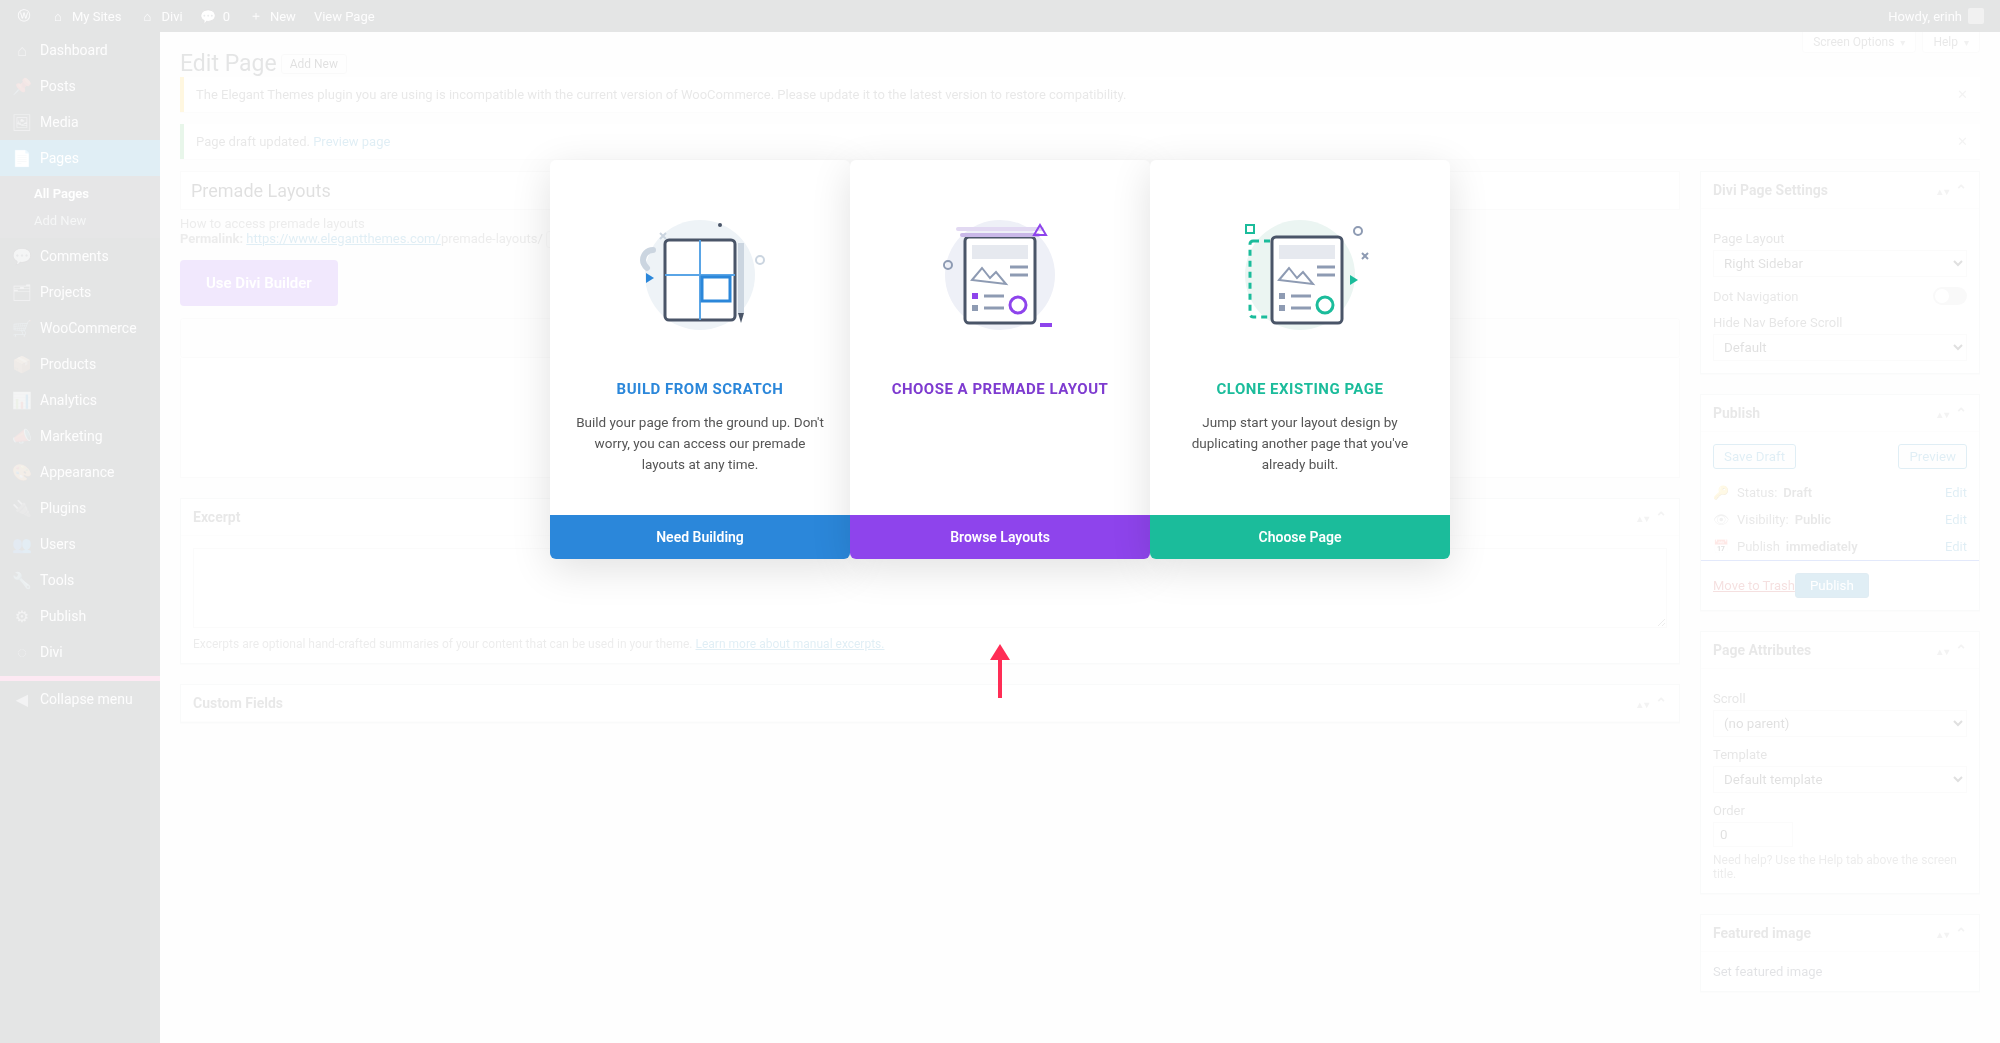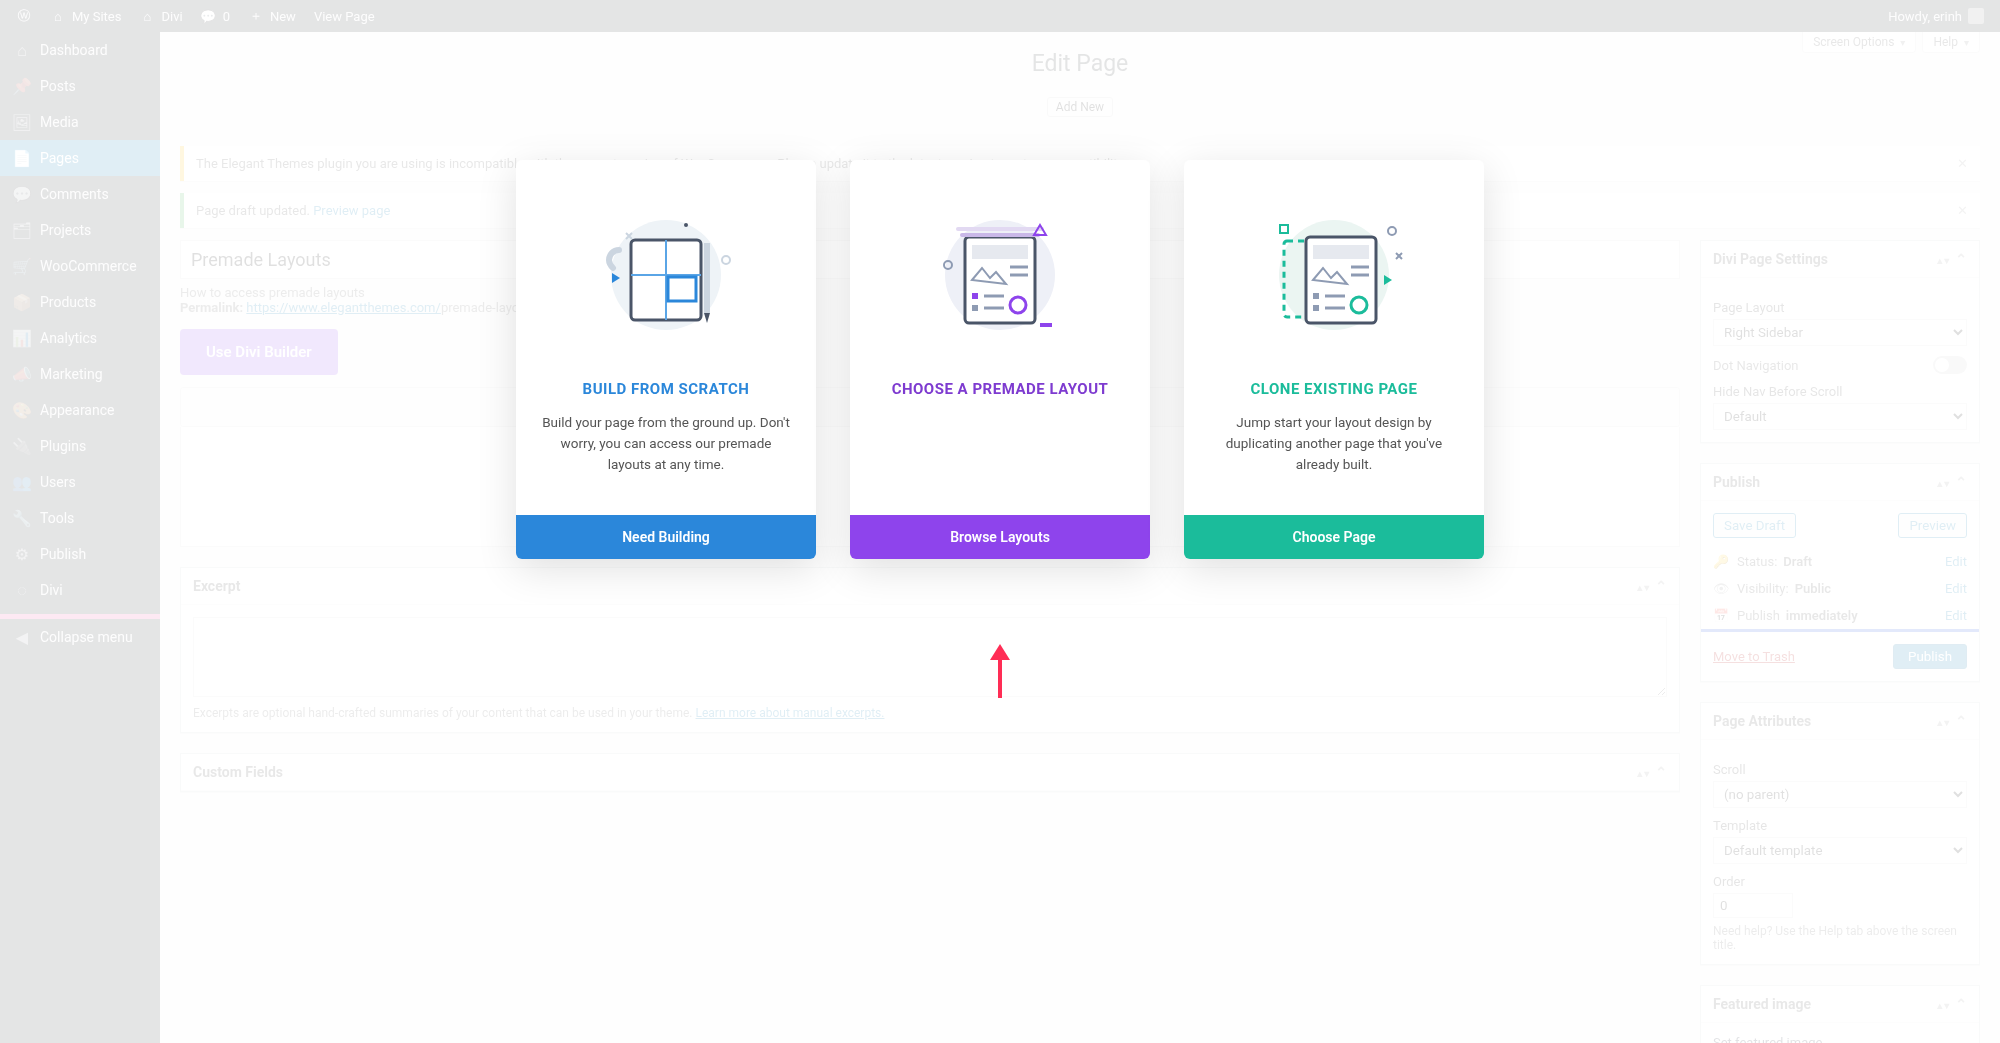--- a/index.html
+++ b/index.html
@@ -22,21 +22,21 @@
 .admin-sidebar .submenu .sub-item { padding: 6px 12px 6px 34px; font-size:13px; color:#b4b9be; cursor:pointer; }
 .admin-sidebar .submenu .sub-item.current { color:#fff; font-weight:600; }
 .menu-icon { width:20px; height:20px; display:inline-flex; align-items:center; justify-content:center; font-size:16px; opacity:.6; }
 .menu-item.current .menu-icon, .menu-item:hover .menu-icon { opacity:1; }
 .collapse-item { border-top:5px solid #ec4899; margin-top:6px; }
 
 
 .content { flex:1; padding: 10px 20px 40px 20px; overflow:auto; position:relative; }
 .screen-links { position:absolute; right:20px; top:0; display:flex; gap:6px; }
 .screen-link { border:1px solid #ddd; border-top:none; background:#fff; padding:3px 10px; font-size:12px; cursor:pointer; border-radius:0 0 4px 4px; display:flex; align-items:center; gap:4px; }
-.page-head { display:flex; align-items:center; gap:20px; margin: 8px 0 29px; flex-direction: column; }
+.page-head { display:flex; align-items:center; gap:4px; margin: 8px 0 0; }
 .page-head h1 { font-size:23px; font-weight:400; color:#23282d; }
 .btn-small { border:1px solid #ccc; background:#f7f7f7; padding:2px 8px; font-size:12px; border-radius:3px; cursor:pointer; }
 
 .notice { background:#fff; border-left:4px solid #ffb900; box-shadow:0 1px 1px rgba(0,0,0,.04); padding:10px 12px; margin-bottom:12px; font-size:13px; }
 .notice .dismiss { float:right; cursor:pointer; color:#999; }
 .notice a { color:#0073aa; text-decoration:none; }
 
 .cols { display:flex; gap:20px; }
 .col-main { flex:1; min-width:0; }
 .col-side { width:280px; }
@@ -56,34 +56,34 @@
 .editor-fake { border:1px solid #ddd; border-top:none; height:120px; background:#fff; }
 
 .excerpt-area { width:100%; height:80px; border:1px solid #ddd; background:#fff; padding:8px; }
 .excerpt-help { font-size:12px; color:#666; margin-top:6px; }
 .excerpt-help a { color:#0073aa; }
 
 .side-row { display:flex; align-items:center; gap:6px; padding:6px 0; font-size:13px; }
 .side-row .icon { width:18px; color:#888; }
 .side-row b { font-weight:600; }
 .side-row a { color:#0073aa; text-decoration:none; margin-left:auto; }
-.side-actions { display:flex; justify-content:space-between; align-items:center; border-top:3px solid #1d4ed8; padding:12px; }
+.side-actions { display:flex; align-items:center; border-top:1px solid #1d4ed8; padding:12px; }
 .btn-outline { border:1px solid #0073aa; color:#0073aa; background:#f7f7f7; padding:4px 10px; border-radius:3px; cursor:pointer; }
 .btn-primary { background:#0073aa; color:#fff; border:1px solid #006799; padding:4px 14px; border-radius:3px; cursor:pointer; }
 .side-select { width:100%; border:1px solid #ddd; background:#fff; padding:4px 6px; margin-top:4px; }
 .side-input { width:80px; border:1px solid #ddd; background:#fff; padding:4px 6px; margin-top:4px; }
 .side-label { font-size:13px; color:#333; margin-top:10px; display:block; }
 .side-help { font-size:12px; color:#666; margin-top:6px; }
 .feat-link { color:#0f172a; text-decoration:none; font-size:13px; }
 .toggle { display:inline-block; width:34px; height:18px; background:#ccc; border-radius:9px; position:relative; margin-left:auto; }
 .toggle::after { content:""; position:absolute; width:14px; height:14px; background:#fff; border-radius:50%; top:2px; left:2px; }
 
 
 .overlay { position:fixed; inset:0; background:rgba(255,255,255,.88); display:flex; align-items:flex-start; justify-content:center; padding-top:160px; z-index:9999; }
-.cards { display:flex; gap:34px; }
+.cards { display:flex; }
 .card { width:300px; background:#fff; border-radius:6px; box-shadow:0 10px 40px rgba(0,0,0,.12); display:flex; flex-direction:column; overflow:hidden; }
 .card-body { flex:1; padding: 40px 26px 40px; text-align:center; }
 .card-illus { height:150px; display:flex; align-items:center; justify-content:center; margin-bottom:30px; }
 .card-title { font-size:15px; font-weight:700; letter-spacing:.5px; margin-bottom:14px; }
 .card-title.blue { color:#2b87da; }
 .card-title.purple { color:#7e3bd0; }
 .card-title.teal { color:#1bbc9b; }
 .card-desc { font-size:13.5px; color:#555; line-height:1.55; }
 .card-btn { padding:14px 0; text-align:center; color:#fff; font-weight:600; font-size:14px; cursor:pointer; }
 .card-btn.blue { background:#2b87da; }
@@ -146,20 +146,24 @@
           <span class="menu-icon">📌</span>
           <span>Posts</span>
         </div>
         <div class="menu-item">
           <span class="menu-icon">🖼</span>
           <span>Media</span>
         </div>
         <div class="menu-item current">
           <span class="menu-icon">📄</span>
           <span>Pages</span>
+        </div>
+        <div class="submenu">
+          <div class="sub-item current">All Pages</div>
+          <div class="sub-item">Add New</div>
         </div>
         <div class="menu-item">
           <span class="menu-icon">💬</span>
           <span>Comments</span>
         </div>
         <div class="menu-item">
           <span class="menu-icon">🗂</span>
           <span>Projects</span>
         </div>
         <div class="menu-item">

